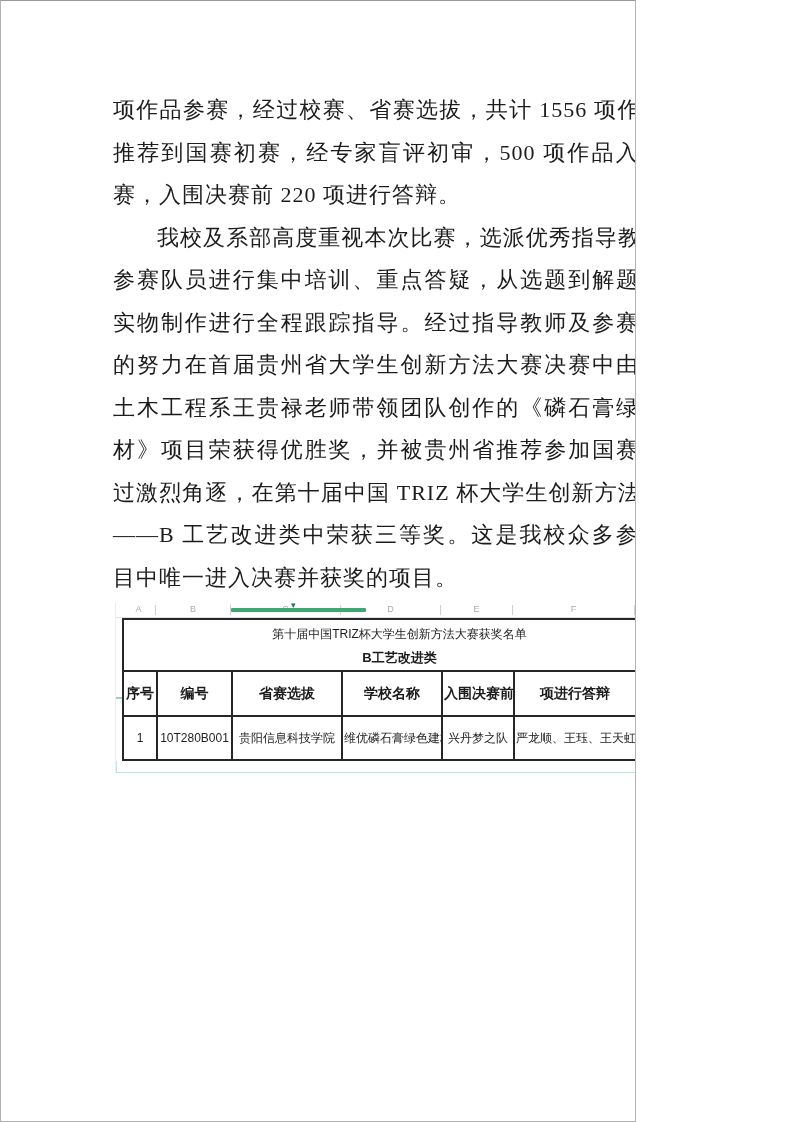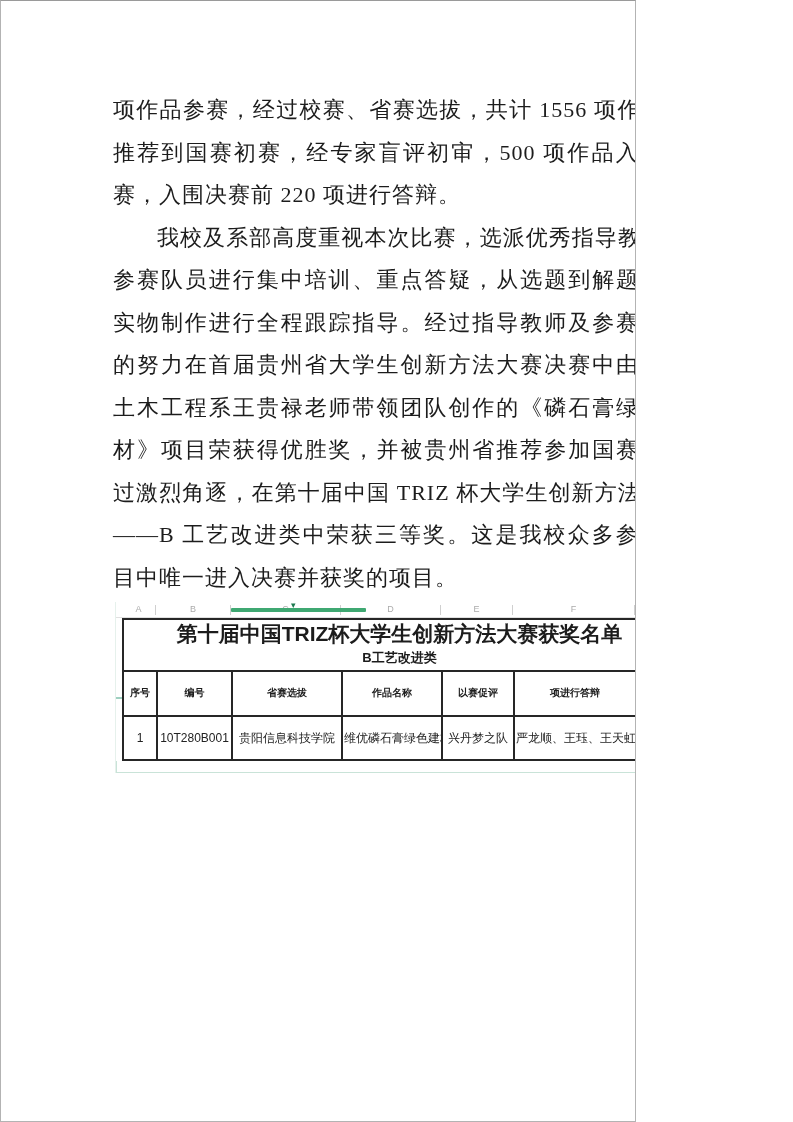--- a/index.html
+++ b/index.html
@@ -42,23 +42,23 @@
   }
   table.award{
     border-collapse:collapse;table-layout:fixed;width:553px;margin-left:6px;
     position:relative;z-index:1;background:#fff;
   }
   table.award td,table.award th{
     border:2px solid #262626;padding:0 1px;text-align:center;vertical-align:middle;
     overflow:hidden;white-space:nowrap;
   }
   td.titlecell{height:50px;}
-  .title-l1{font-size:21px;font-weight:bold;line-height:24px;letter-spacing:0;}
+  .title-l1{font-size:12px;font-weight:normal;line-height:24px;letter-spacing:0;}
   .title-l2{font-size:13px;font-weight:bold;line-height:23px;letter-spacing:0;}
-  tr.hdr th{height:27px;font-size:10px;font-weight:bold;letter-spacing:0;}
+  tr.hdr th{height:27px;font-size:14px;font-weight:bold;letter-spacing:0;}
   tr.datarow td{height:34px;font-size:12px;letter-spacing:0;color:#222;}
   .teal-line{
     position:absolute;left:0;right:0;top:95px;height:2px;background:#9ed0c0;z-index:0;
   }
   .bottomstrip{
     height:12px;margin-left:0;box-sizing:border-box;
     border-bottom:1px solid #c9e3d8;border-left:1px solid #c9e3d8;border-right:1px solid #c9e3d8;
     background:#fff;
   }
 </style>
@@ -116,22 +116,22 @@
           <tr>
             <td class="titlecell" colspan="7">
               <div class="title-l1">第十届中国TRIZ杯大学生创新方法大赛获奖名单</div>
               <div class="title-l2">B工艺改进类</div>
             </td>
           </tr>
           <tr class="hdr">
             <th>序号</th>
             <th>编号</th>
             <th>省赛选拔</th>
-            <th>作品名称</th>
-            <th>以赛促评</th>
+            <th>学校名称</th>
+            <th>入围决赛前</th>
             <th>项进行答辩</th>
             <th>奖项</th>
           </tr>
           <tr class="datarow">
             <td>1</td>
             <td>10T280B001</td>
             <td>贵阳信息科技学院</td>
             <td>维优磷石膏绿色建材</td>
             <td>兴丹梦之队</td>
             <td>严龙顺、王珏、王天虹</td>

